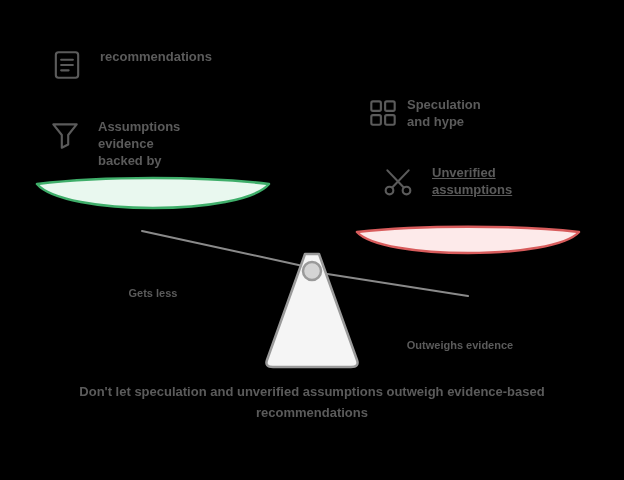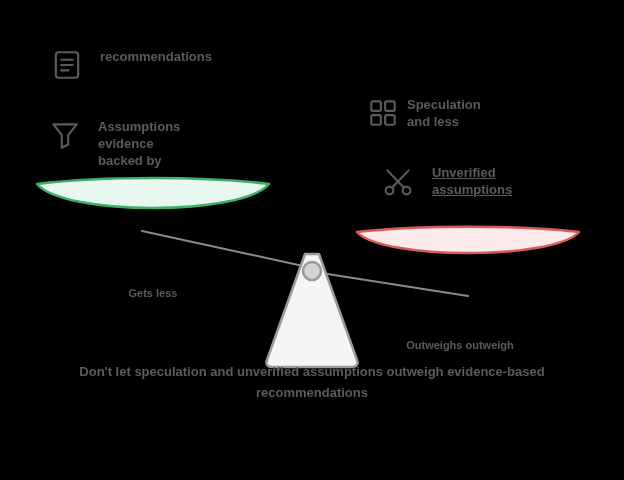--- a/index.html
+++ b/index.html
@@ -39,21 +39,21 @@
     font-size:11px;
     font-weight:600;
     line-height:1.35;
     text-align:center;
   }
   .annotation span{display:block;white-space:nowrap;}
   .pan{position:absolute;}
   .overlay{position:absolute;left:0;top:0;}
   .caption{
     position:absolute;
-    left:32px;top:362px;width:560px;
+    left:32px;top:382px;width:560px;
     text-align:center;
     font-size:13px;
     font-weight:600;
     line-height:1.6;
   }
   .caption span{display:block;}
 </style>
 </head>
 <body>
 
@@ -88,21 +88,21 @@
     <span class="icon">
       <svg width="34" height="34" viewBox="0 0 32 32" fill="none" stroke="currentColor" stroke-width="2" stroke-linecap="round" stroke-linejoin="round">
         <rect x="5" y="5" width="9" height="9" rx="1.5"></rect>
         <rect x="18" y="5" width="9" height="9" rx="1.5"></rect>
         <rect x="5" y="18" width="9" height="9" rx="1.5"></rect>
         <rect x="18" y="18" width="9" height="9" rx="1.5"></rect>
       </svg>
     </span>
     <span class="lines">
       <span>Speculation</span>
-      <span>and less</span>
+      <span>and hype</span>
     </span>
   </div>
 
   <div class="item" style="left:380px;top:164px;text-decoration:underline;">
     <span class="icon">
       <svg width="36" height="34" viewBox="0 0 32 32" fill="none" stroke="currentColor" stroke-width="2" stroke-linecap="round" stroke-linejoin="round">
         <circle cx="8" cy="25" r="3.6"></circle>
         <circle cx="24" cy="25" r="3.6"></circle>
         <path d="M10.8 21.8 L26 6 M21.2 21.8 L6 6"></path>
       </svg>
@@ -129,21 +129,21 @@
   <svg class="pan" style="left:260px;top:250px;" width="104" height="122" viewBox="0 0 104 122">
     <path d="M45,4 H59 L97,110 Q99.5,117 91,117 H13 Q4.5,117 7,110 Z" style="fill:var(--fulcrum-fill);stroke:var(--fulcrum-stroke);" stroke-width="2.5" stroke-linejoin="round"></path>
     <circle cx="52" cy="21" r="9" style="fill:var(--knob-fill);stroke:var(--fulcrum-stroke);" stroke-width="2.5"></circle>
   </svg>
 
   <div class="annotation" style="left:88px;top:286px;width:130px;">
     <span>Gets less</span>
   </div>
 
   <div class="annotation" style="left:380px;top:338px;width:160px;">
-    <span>Outweighs outweigh</span>
+    <span>Outweighs evidence</span>
   </div>
 
   <div class="caption">
     <span>Don't let speculation and unverified assumptions outweigh evidence-based</span>
     <span>recommendations</span>
   </div>
 
 </div>
 
 </body></html>

